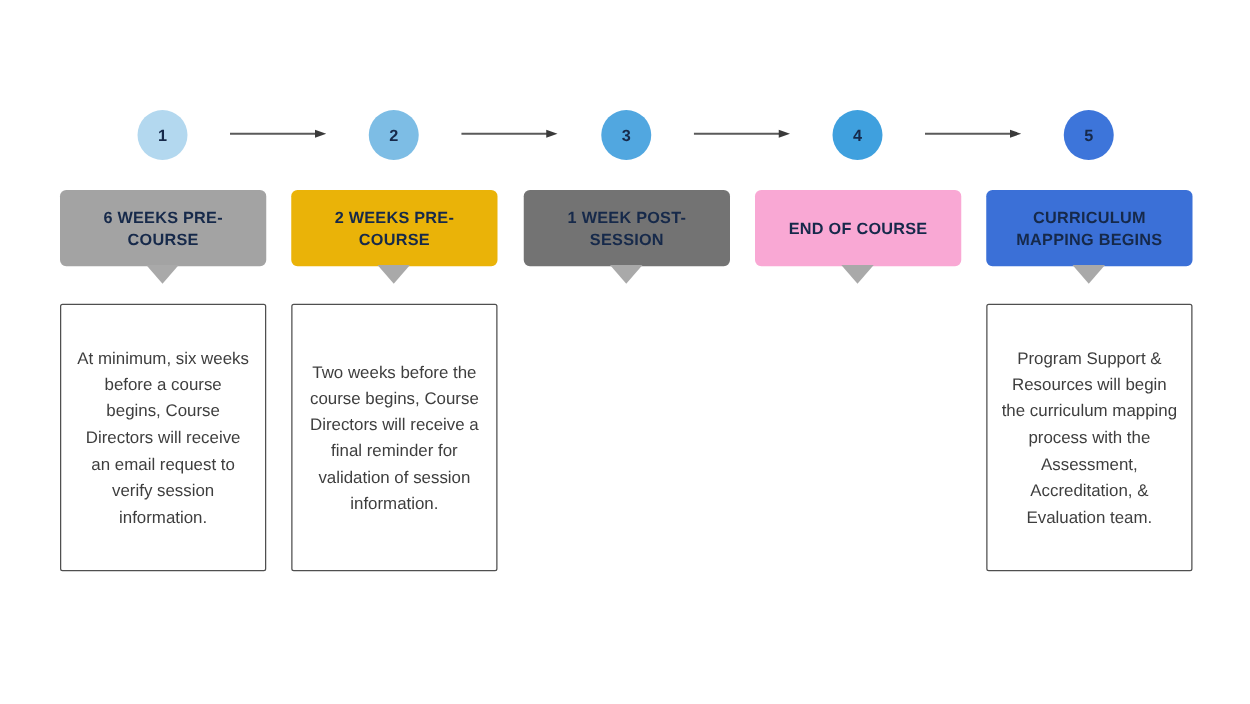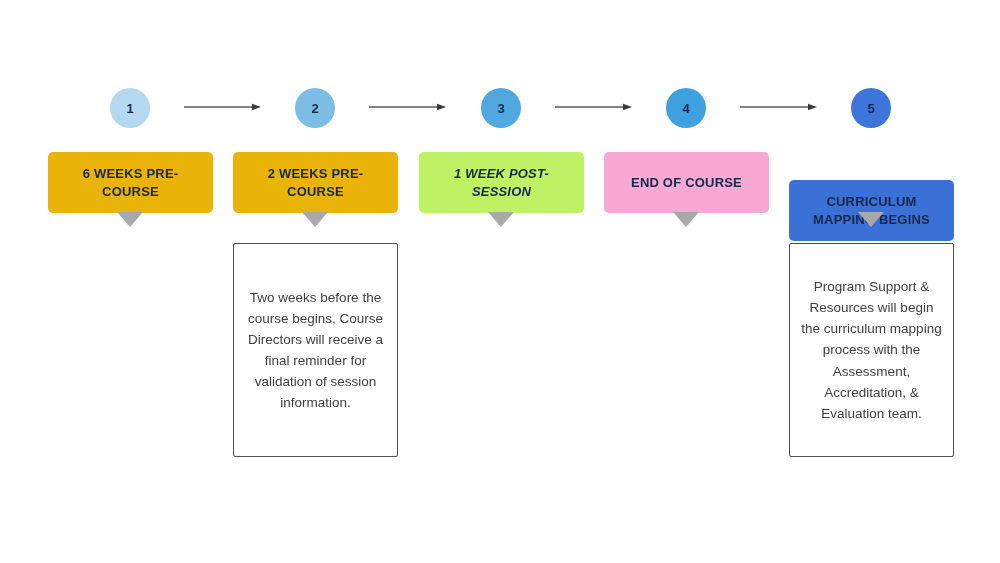--- a/index.html
+++ b/index.html
@@ -58,48 +58,51 @@
   .arrow-2 { left: 555px; }
   .arrow-3 { left: 740px; }
 </style>
 </head>
 <body>
 
 <div class="canvas">
 
   <div class="step-col col-0">
     <div class="step-circle" style="background-color: rgb(179, 216, 239);">1</div>
-    <div class="step-header" style="background-color: #eab308;">6 WEEKS PRE-COURSE</div>
+    <div class="step-header" style="background-color: #a3a3a3;">6 WEEKS PRE-COURSE</div>
     <div class="pointer"></div>
+    <div class="step-desc">
+      <span>At minimum, six weeks before a course begins, Course Directors will receive an email request to verify session information.</span>
+    </div>
   </div>
 
   <div class="step-col col-1">
     <div class="step-circle" style="background-color: rgb(125, 189, 229);">2</div>
     <div class="step-header" style="background-color: #eab308;">2 WEEKS PRE-COURSE</div>
     <div class="pointer"></div>
     <div class="step-desc">
       <span>Two weeks before the course begins, Course Directors will receive a final reminder for validation of session information.</span>
     </div>
   </div>
 
   <div class="step-col col-2">
     <div class="step-circle" style="background-color: rgb(81, 167, 224);">3</div>
-    <div class="step-header" style="background-color: #bef264; font-style: italic;">1 WEEK POST-SESSION</div>
+    <div class="step-header" style="background-color: #737373;">1 WEEK POST-SESSION</div>
     <div class="pointer"></div>
   </div>
 
   <div class="step-col col-3">
     <div class="step-circle" style="background-color: rgb(63, 160, 222);">4</div>
     <div class="step-header" style="background-color: #f9a8d4;">END OF COURSE</div>
     <div class="pointer"></div>
   </div>
 
   <div class="step-col col-4">
     <div class="step-circle" style="background-color: rgb(61, 117, 218);">5</div>
-    <div class="step-header" style="background-color: rgb(59, 112, 215); margin-top: 28px;">CURRICULUM MAPPING BEGINS</div>
+    <div class="step-header" style="background-color: rgb(59, 112, 215);">CURRICULUM MAPPING BEGINS</div>
     <div class="pointer"></div>
     <div class="step-desc">
       <span>Program Support &amp; Resources will begin the curriculum mapping process with the Assessment, Accreditation, &amp; Evaluation team.</span>
     </div>
   </div>
 
   <svg class="arrow arrow-0" viewBox="0 0 78 8">
     <line x1="0" y1="4" x2="69" y2="4" stroke="#5A5A5A" stroke-width="1.5"></line>
     <path d="M68,0.8 L77,4 L68,7.2 Z" fill="#3A3A3A"></path>
   </svg>

